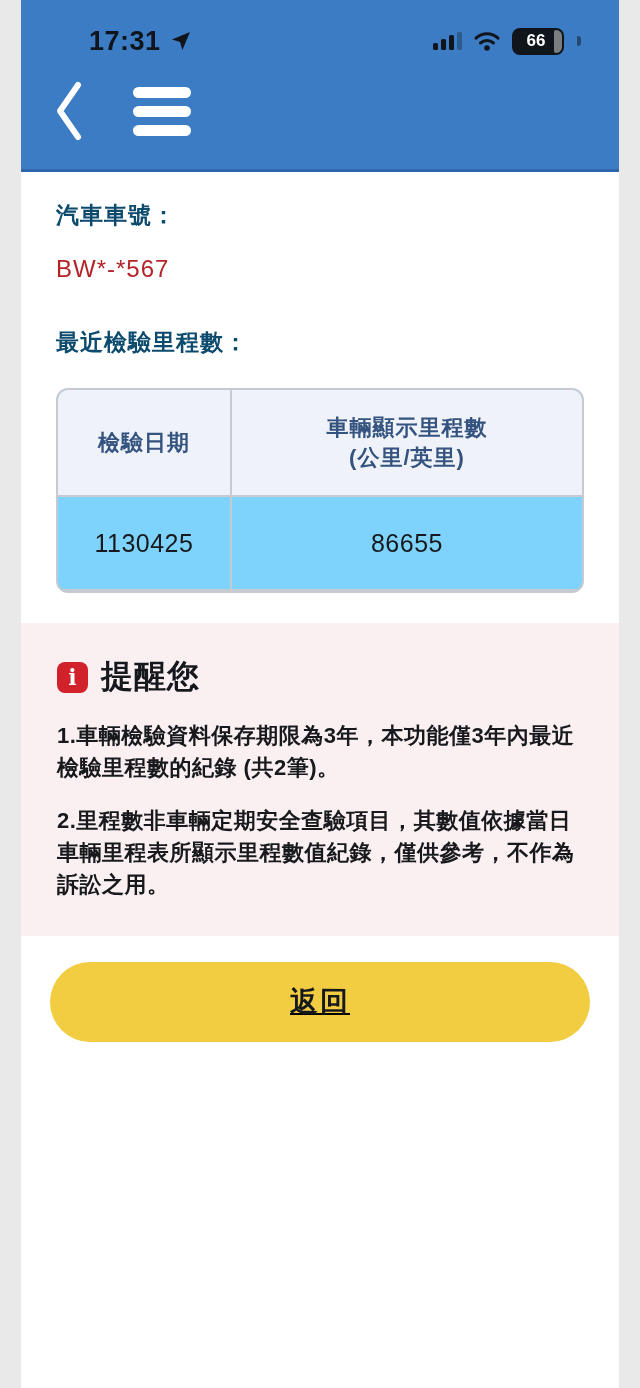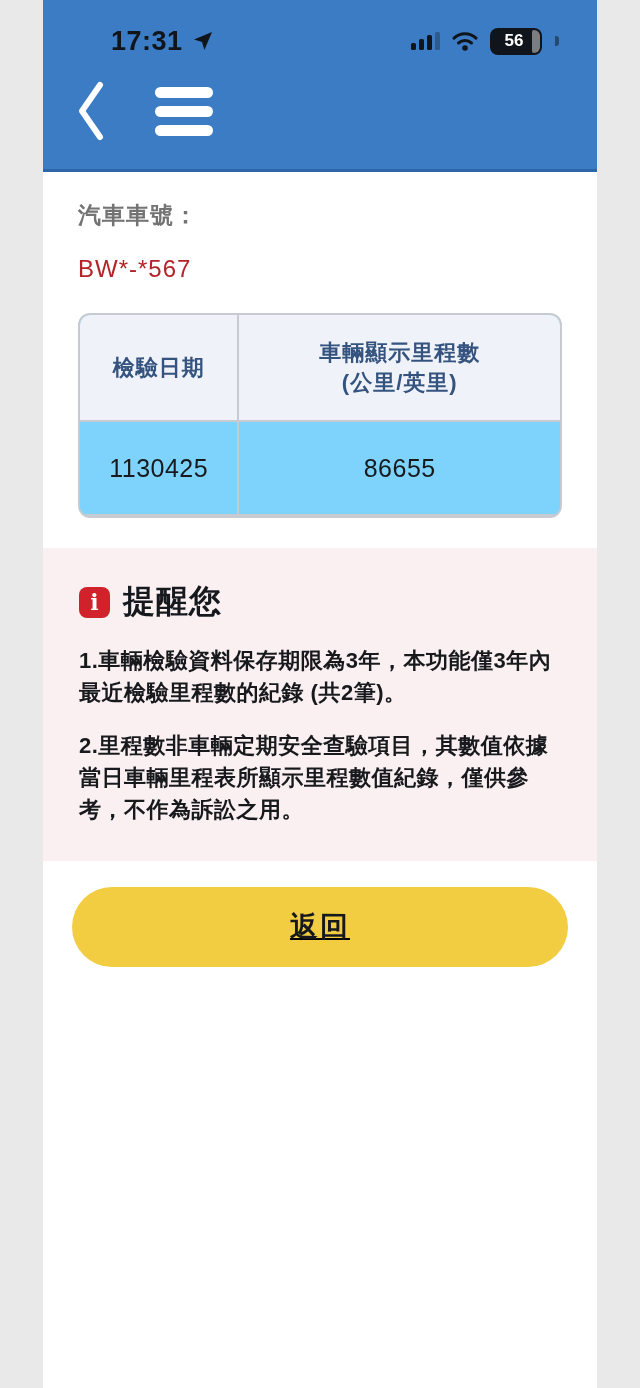--- a/index.html
+++ b/index.html
@@ -1,20 +1,20 @@
 <!DOCTYPE html>
 <html style="--header-blue: #3C7CC4; --header-blue-dark: #2D67A9; --plate-red: #B42328; --table-header-bg: #EFF3F9; --table-header-text: #35537F; --notice-bg: #FAF0F2; --icon-red: #D1212B; --button-yellow: #F2CC41;"><head>
 <meta charset="utf-8">
 <style>
   * { margin: 0; padding: 0; box-sizing: border-box; }
   html, body { background: #e9e9e9; }
   body { font-family: "Liberation Sans", "DejaVu Sans", sans-serif; }
   .screen {
     position: relative;
-    width: 554px; height: 1388px;
+    width: 598px; height: 1388px;
     margin: 0 auto;
     background: #ffffff;
     overflow: hidden;
   }
 
   
   .header {
     height: 172px;
     background: var(--header-blue, #3C7CC4);
     border-bottom: 3px solid var(--header-blue-dark, #2D67A9);
@@ -60,21 +60,21 @@
     color: #ffffff; font-size: 31px; font-weight: 700; letter-spacing: 1px;
   }
   .back-button { cursor: pointer; display: flex; align-items: center; }
   .hamburger { cursor: pointer; display: flex; flex-direction: column; gap: 8px; width: 58px; }
   .hamburger i { display: block; height: 11px; border-radius: 6px; background: #ffffff; }
 
   
   .content { padding: 0 35px; }
   .field-label {
     margin-top: 28px;
-    font-size: 23px; font-weight: 700; color: #737373; letter-spacing: 1px;
+    font-size: 23px; font-weight: 700; color: #0c4a6e; letter-spacing: 1px;
   }
   .plate-number {
     margin-top: 24px;
     font-size: 24px; font-weight: 400; color: var(--plate-red, #B42328);
     letter-spacing: 1px;
   }
   .field-label.second { margin-top: 44px; }
 
   .table-wrap {
     margin-top: 30px;
@@ -156,21 +156,21 @@
             <i></i>
             <i></i>
             <i></i>
           </span>
         <svg width="28" height="21" viewBox="0 0 28 21">
           <path d="M3 7.2 a16 16 0 0 1 22 0" stroke="#10151b" stroke-width="3" fill="none" stroke-linecap="round"></path>
           <path d="M7.5 12 a10 10 0 0 1 13 0" stroke="#10151b" stroke-width="3" fill="none" stroke-linecap="round"></path>
           <circle cx="14" cy="17" r="2.8" fill="#10151b"></circle>
         </svg>
         <span class="battery">
-          <span class="battery-label">56</span>
+          <span class="battery-label">66</span>
           <span class="battery-empty"></span>
         </span>
         <span class="battery-tip"></span>
       </div>
     </div>
 
     <div class="nav-bar">
       <div class="nav-side left">
         <span class="back-button">
           <svg width="28" height="62" viewBox="0 0 28 62">
@@ -184,20 +184,21 @@
           <i></i>
           <i></i>
         </span>
       </div>
     </div>
   </div>
 
   <div class="content">
     <div class="field-label">汽車車號：</div>
     <div class="plate-number">BW*-*567</div>
+    <div class="field-label second">最近檢驗里程數：</div>
 
     <div class="table-wrap">
       <table class="mileage-table">
         <thead>
           <tr>
             <th>檢驗日期</th>
             <th>
               <span class="th-line">車輛顯示里程數</span>
               <span class="th-line">(公里/英里)</span>
             </th>

